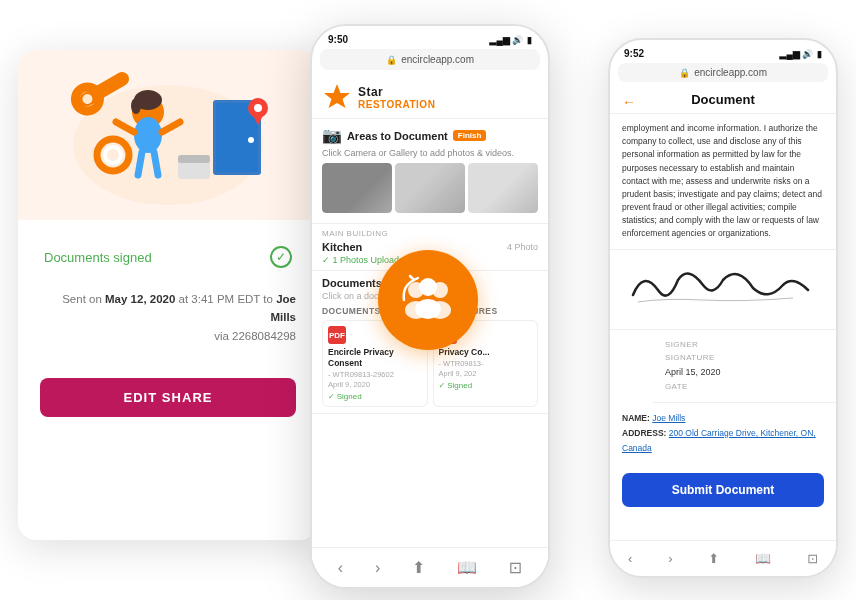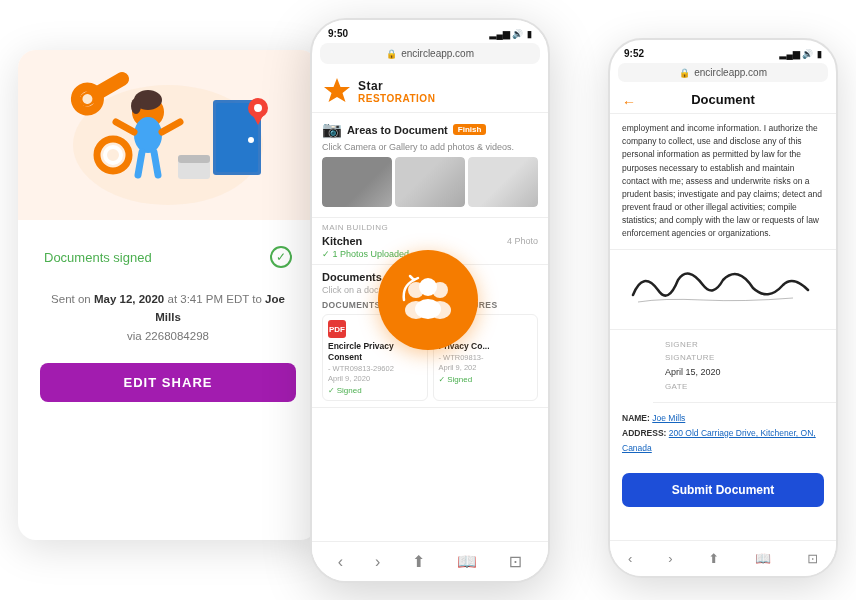--- a/index.html
+++ b/index.html
@@ -122,48 +122,48 @@
       align-items: center;
       justify-content: center;
       color: #4caf50;
       font-size: 12px;
     }
 
     .sent-info {
       font-size: 11.5px;
       color: #777;
       line-height: 1.6;
-      margin-bottom: 18px;
-      text-align: center;
+      margin-bottom: 33px;
+      text-align: right;
     }
 
     .sent-info strong {
       color: #333;
       font-weight: 600;
     }
 
     .edit-share-btn {
       width: 100%;
-      background: #a21caf;
+      background: #be185d;
       color: #fff;
       border: none;
       border-radius: 8px;
       padding: 12px;
       font-size: 13px;
       font-weight: 700;
       letter-spacing: 0.08em;
       cursor: pointer;
       text-transform: uppercase;
     }
 
     
     .middle-phone {
       position: absolute;
       left: 310px;
-      top: 18px;
+      top: 24px;
       width: 240px;
       height: 565px;
       background: #fff;
       border-radius: 36px;
       box-shadow: 0 12px 50px rgba(0,0,0,0.18);
       z-index: 3;
       overflow: hidden;
       border: 2px solid #e0e0e0;
     }
 

